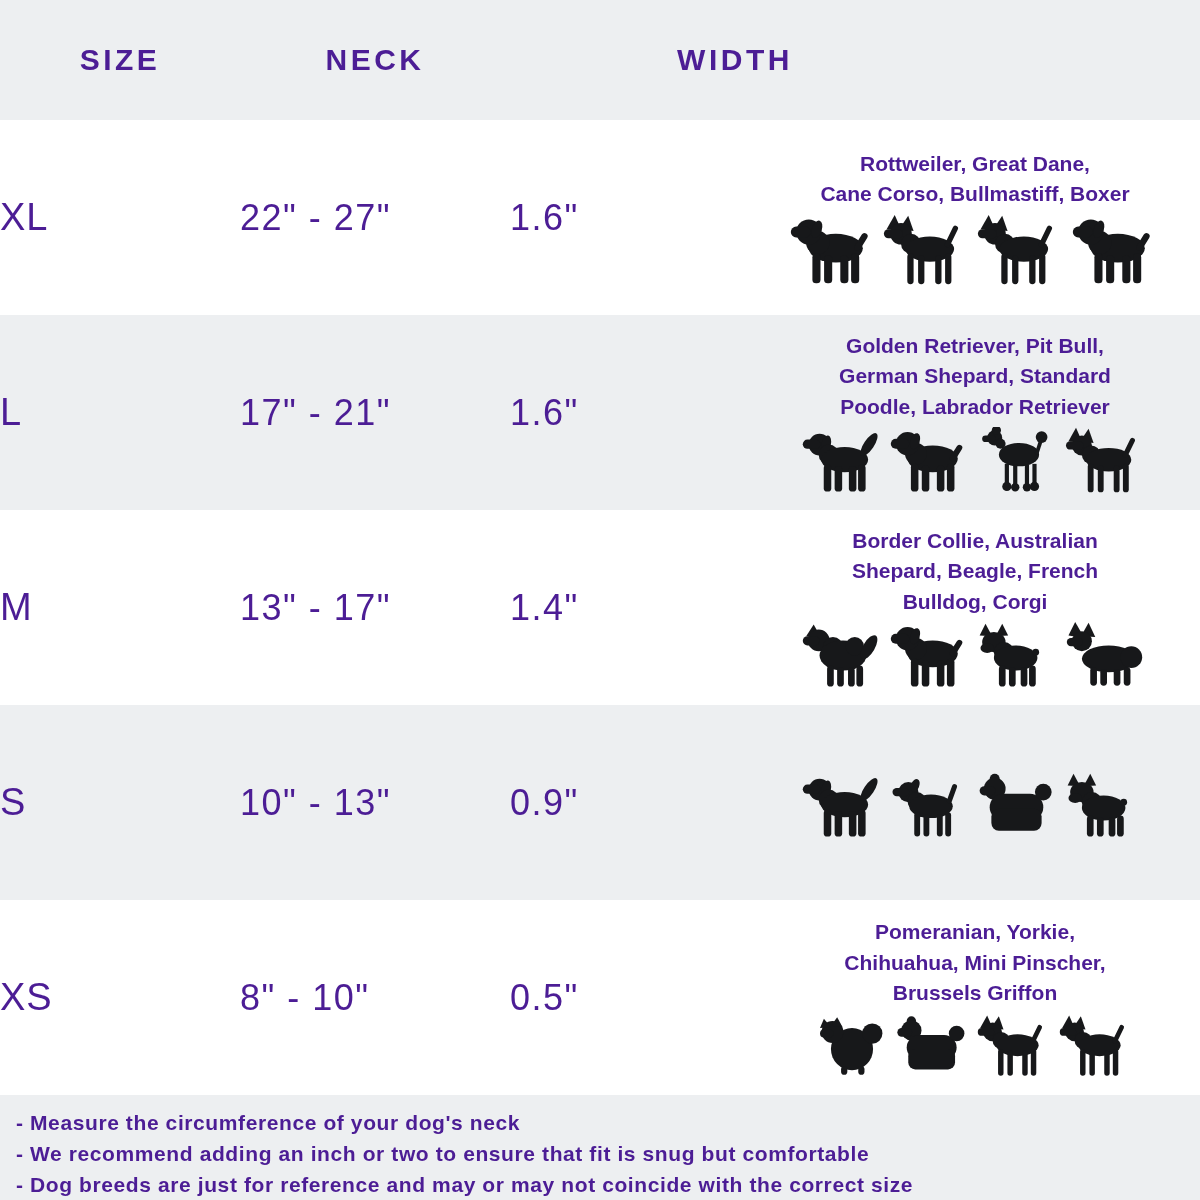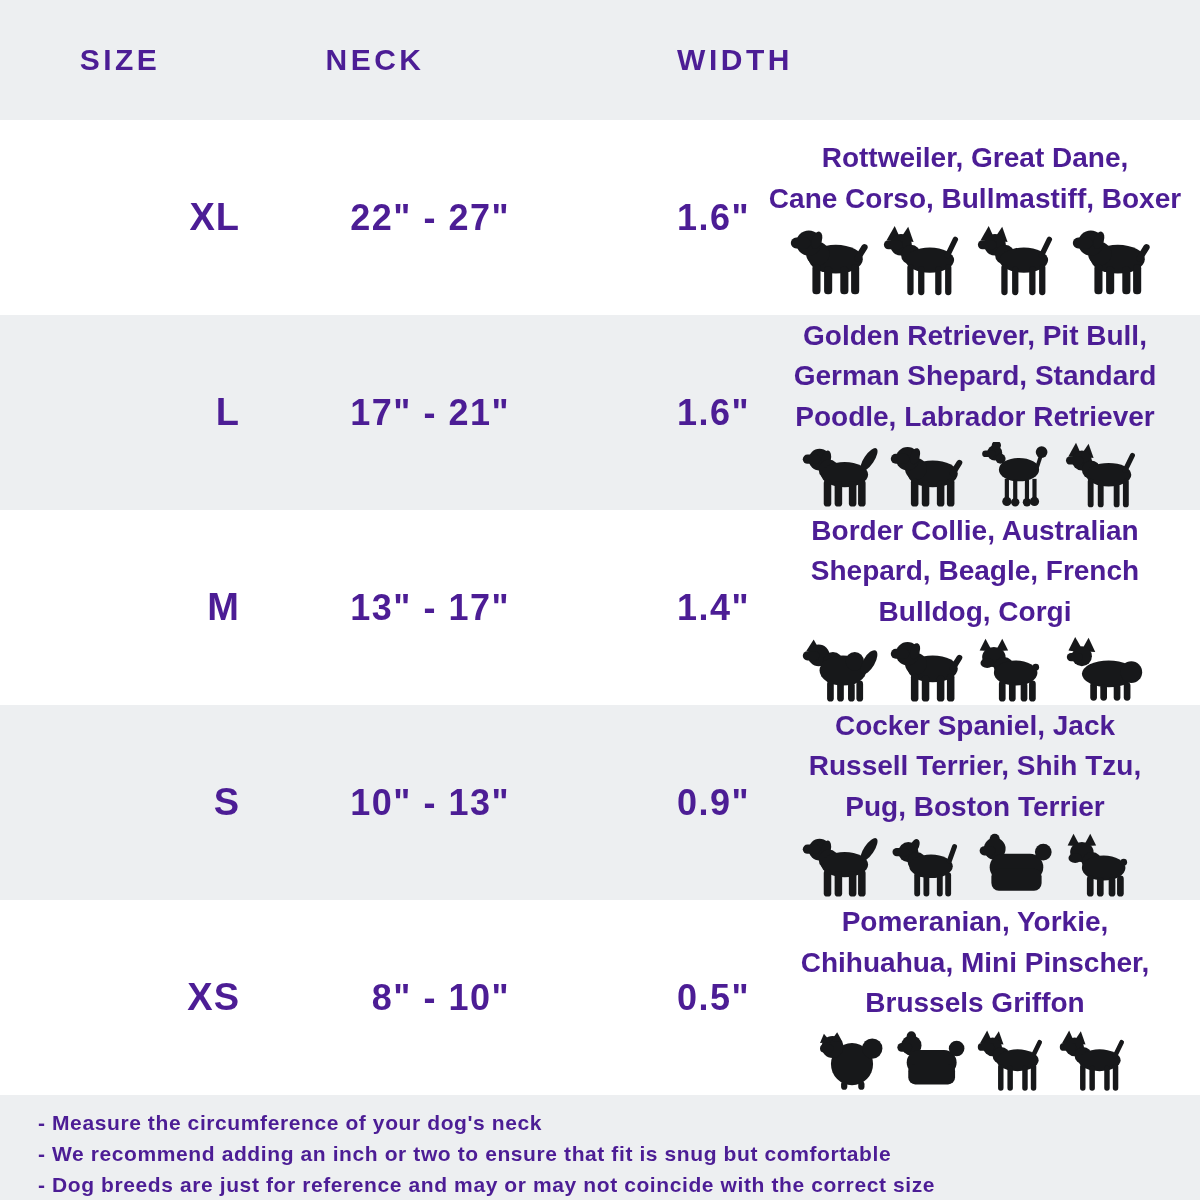--- a/index.html
+++ b/index.html
@@ -32,55 +32,55 @@
   .hwrap{display:inline-block;max-width:185px;}
   
   .row{
     height:195px;
     display:flex;
     align-items:center;
     background:#ffffff;
   }
   .row.alt{background:#edeff1;}
   .cell{
-    text-align:right;
-    font-weight:bold;
+    text-align:left;
+    font-weight:normal;
   }
   .size-cell{width:240px;font-size:38px;letter-spacing:1px;}
   .neck-cell{width:270px;font-size:36px;letter-spacing:1.5px;}
   .width-cell{width:240px;font-size:36px;letter-spacing:1.5px;}
   .breeds-cell{
     width:450px;
     display:flex;
     flex-direction:column;
     align-items:center;
     justify-content:center;
   }
   .breeds-text{
-    font-size:28px;
+    font-size:21px;
     font-weight:bold;
     line-height:1.45;
     text-align:center;
     white-space:pre-line;
   }
   .dogs{
     display:flex;
     align-items:flex-end;
     justify-content:center;
     margin-top:5px;
   }
   svg.dog{width:84px;height:67px;margin:0 2px;fill:#17181a;}
   .row-xl svg.dog{width:90px;height:72px;}
   .row-xs svg.dog{width:78px;height:64px;}
   
   .notes{
     height:105px;
     background:#edeff1;
     box-sizing:border-box;
-    padding:12px 10px 0 38px;
+    padding:12px 10px 0 16px;
   }
   .note{
     font-size:21px;
     font-weight:bold;
     letter-spacing:0.6px;
     line-height:31px;
     white-space:nowrap;
   }
   .defs{position:absolute;width:0;height:0;overflow:hidden;}
 </style>
@@ -292,23 +292,20 @@
           </svg>
       </div>
     </div>
   </div>
 
   <div class="row alt row-s">
     <div class="cell size-cell">S</div>
     <div class="cell neck-cell">10" - 13"</div>
     <div class="cell width-cell">0.9"</div>
     <div class="breeds-cell">
-      <div class="breeds-text">Cocker Spaniel, Jack
-Russell Terrier, Shih Tzu,
-Pug, Boston Terrier</div>
       <div class="dogs">
         <svg class="dog">
             <use href="#dog-retriever"></use>
           </svg>
         <svg class="dog">
             <use href="#dog-terrier"></use>
           </svg>
         <svg class="dog">
             <use href="#dog-shihtzu"></use>
           </svg>

